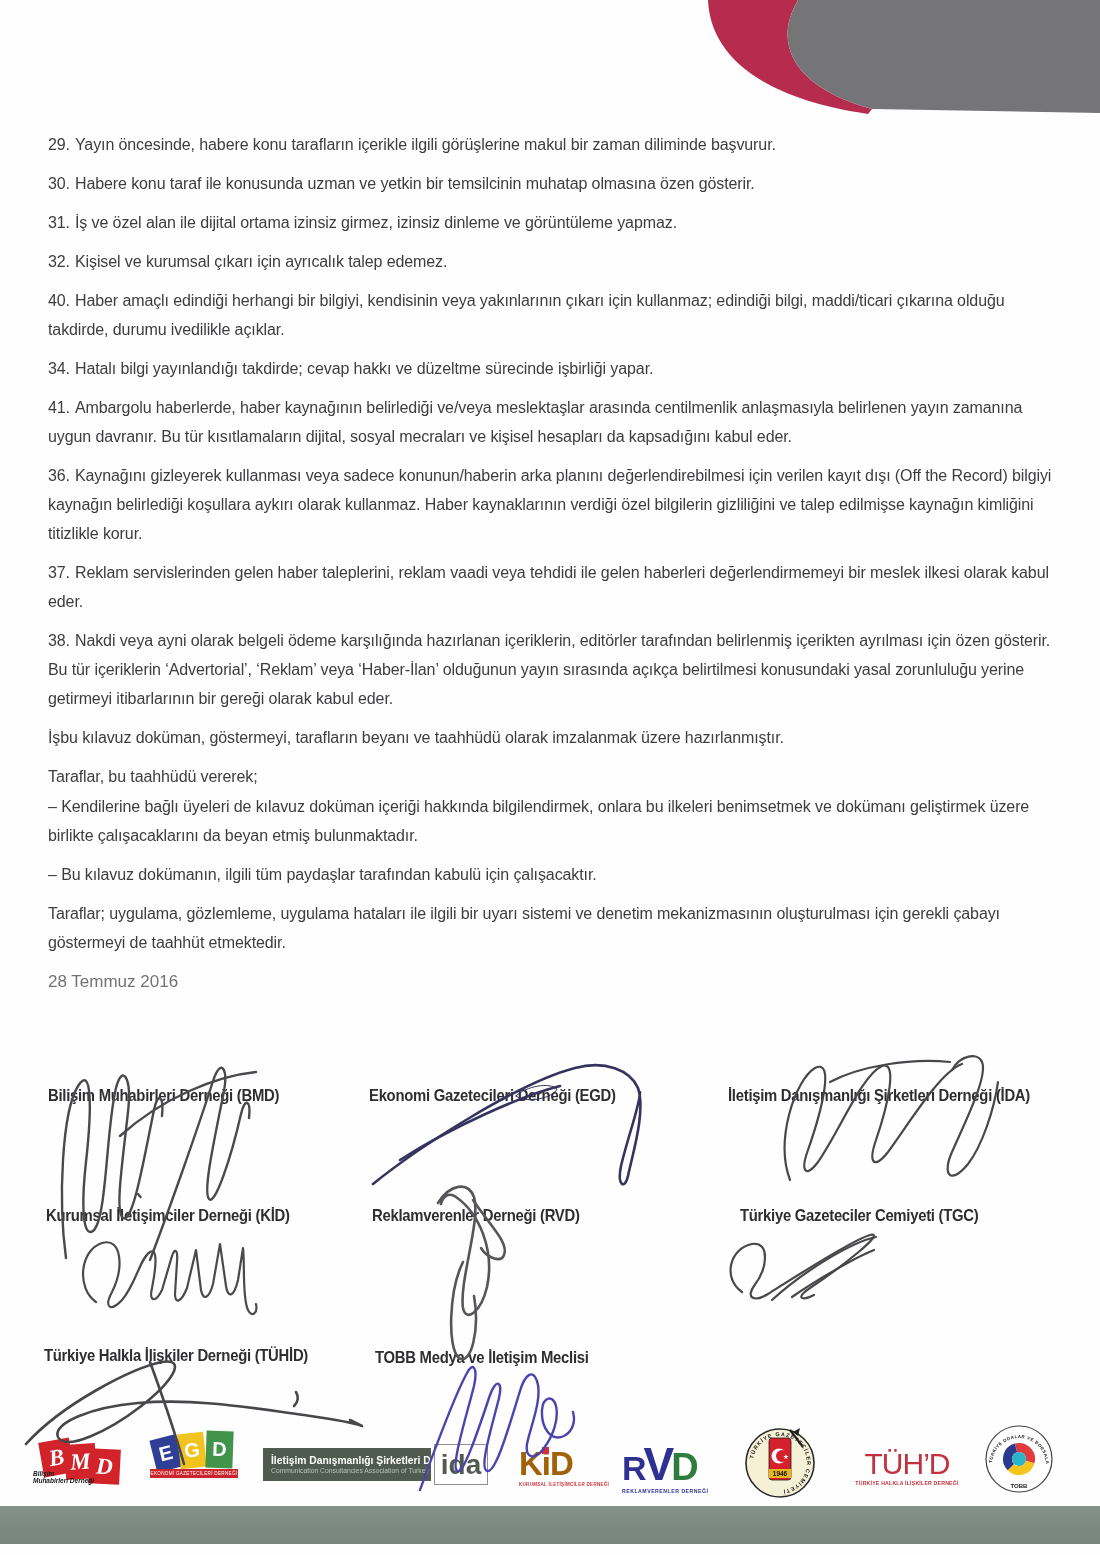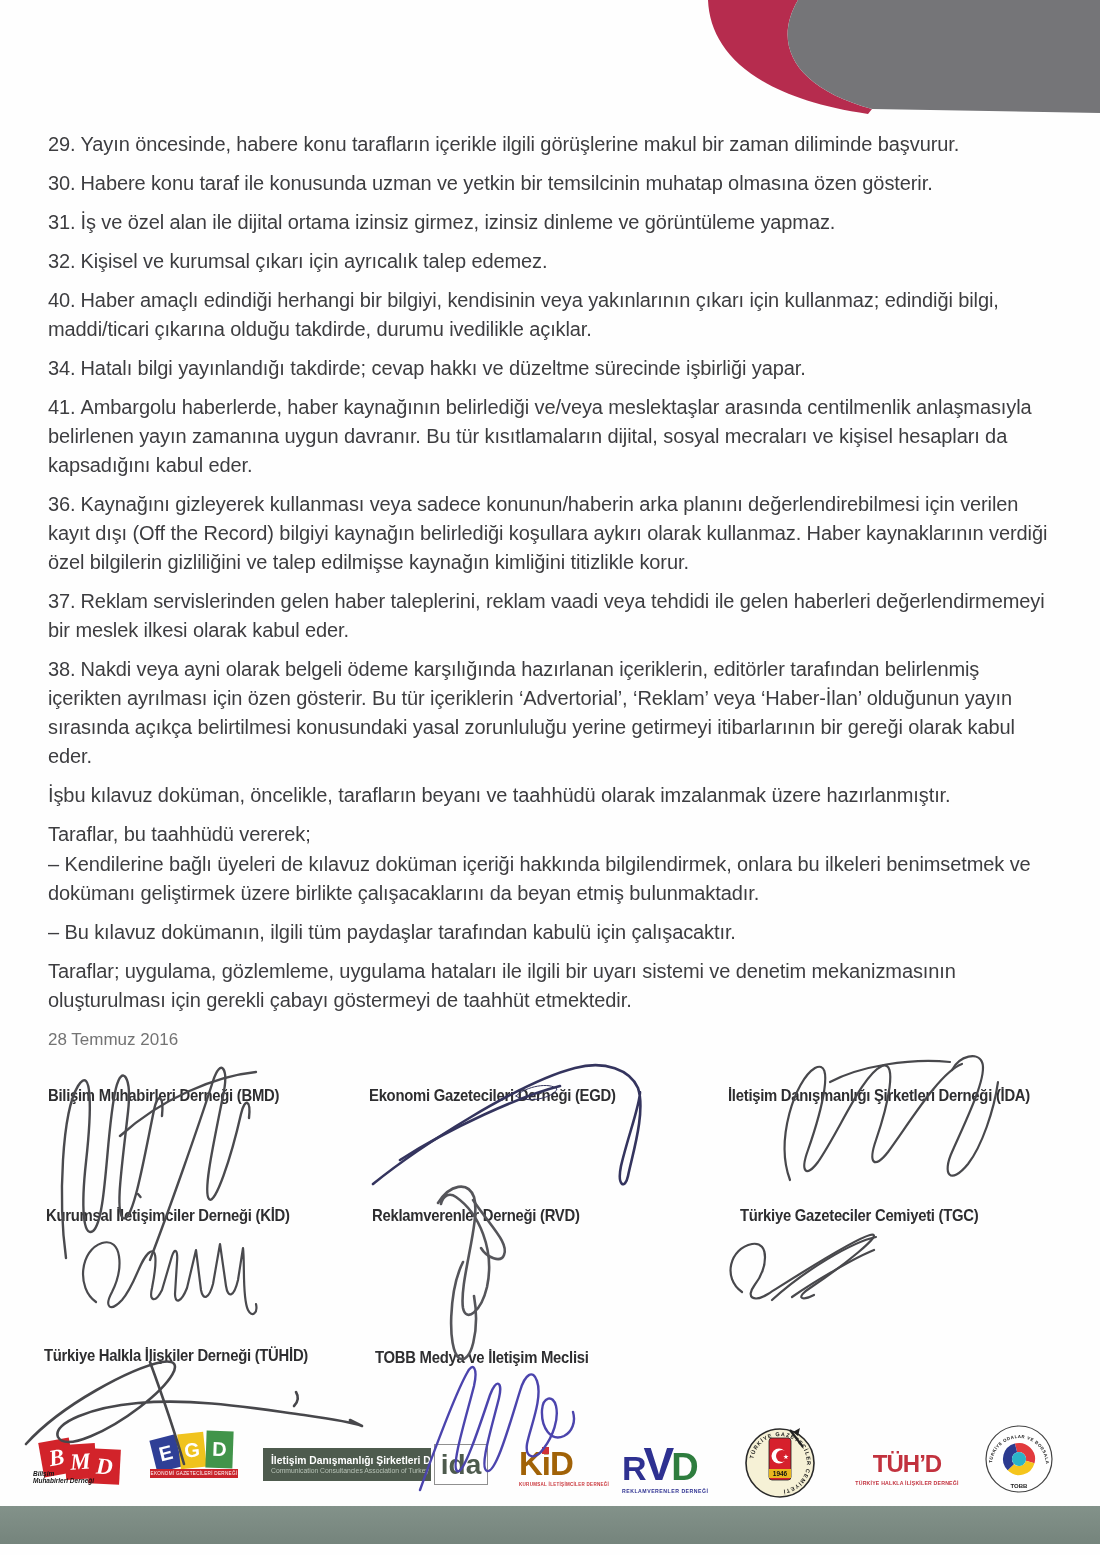--- a/index.html
+++ b/index.html
@@ -5,21 +5,21 @@
   html,body{margin:0;padding:0;background:#e8e8e8;}
   .page{
     position:relative;width:1100px;height:1555px;margin:0 auto;
     background:#fefefe;overflow:hidden;
     font-family:"Liberation Sans", sans-serif;color:#3c3c3e;
   }
   
   .deco-top{position:absolute;left:698px;top:0;width:402px;height:118px;}
   
   .content{position:absolute;left:48px;top:130px;width:1004px;}
-  .para{margin:0 0 10px 0;font-size:20px;line-height:29px;letter-spacing:-0.1px;color:#3d3d40;}
+  .para{margin:0 0 10px 0;font-size:16px;line-height:29px;letter-spacing:-0.1px;color:#3d3d40;}
   .para .num{padding-right:5px;}
   .para.tight{margin-bottom:1px;}
   .date{margin-top:4px;font-size:17px;line-height:29px;color:#737373;}
   
   .sig-label{
     position:absolute;white-space:nowrap;font-size:16.5px;font-weight:700;
     color:#2e2e30;letter-spacing:-0.3px;transform:scaleX(0.9);transform-origin:left center;
   }
   
   .sig-ink{position:absolute;left:0;top:0;width:1100px;height:1555px;pointer-events:none;}
@@ -60,21 +60,21 @@
   .rvd-row{display:flex;align-items:baseline;line-height:40px;}
   .rvd-r{color:#2e3191;font-weight:700;font-size:34px;}
   .rvd-v{color:#2e3191;font-weight:700;font-size:46px;margin:0 -3px;}
   .rvd-d{color:#2e7d3e;font-weight:700;font-size:38px;}
   .rvd-sub{margin-top:0;font-size:5.2px;font-weight:700;letter-spacing:0.5px;color:#2e3191;white-space:nowrap;}
   
   .logo-tgc{left:744px;top:1427px;width:72px;height:72px;}
   .logo-tobb{left:984px;top:1424px;width:70px;height:70px;}
   
   .logo-tuhid{left:843px;top:1448px;width:128px;height:48px;text-align:center;}
-  .tuhid-txt{color:#c2323e;font-weight:700;font-size:24px;line-height:32px;letter-spacing:-1px;}
+  .tuhid-txt{color:#c2323e;font-weight:400;font-size:30px;line-height:32px;letter-spacing:-1px;}
   .tuhid-sub{font-size:5.2px;font-weight:700;color:#c2323e;letter-spacing:0.2px;white-space:nowrap;}
   
   .footer-bar{position:absolute;left:0;top:1506px;width:1100px;height:38px;
     background:linear-gradient(#83928a,#75847c);}
 </style>
 </head>
 <body>
 
 <div class="page">
 
@@ -87,21 +87,21 @@
     <p class="para"><span class="num">29.</span><span>Yayın öncesinde, habere konu tarafların içerikle ilgili görüşlerine makul bir zaman diliminde başvurur.</span></p>
     <p class="para"><span class="num">30.</span><span>Habere konu taraf ile konusunda uzman ve yetkin bir temsilcinin muhatap olmasına özen gösterir.</span></p>
     <p class="para"><span class="num">31.</span><span>İş ve özel alan ile dijital ortama izinsiz girmez, izinsiz dinleme ve görüntüleme yapmaz.</span></p>
     <p class="para"><span class="num">32.</span><span>Kişisel ve kurumsal çıkarı için ayrıcalık talep edemez.</span></p>
     <p class="para"><span class="num">40.</span><span>Haber amaçlı edindiği herhangi bir bilgiyi, kendisinin veya yakınlarının çıkarı için kullanmaz; edindiği bilgi, maddi/ticari çıkarına olduğu takdirde, durumu ivedilikle açıklar.</span></p>
     <p class="para"><span class="num">34.</span><span>Hatalı bilgi yayınlandığı takdirde; cevap hakkı ve düzeltme sürecinde işbirliği yapar.</span></p>
     <p class="para"><span class="num">41.</span><span>Ambargolu haberlerde, haber kaynağının belirlediği ve/veya meslektaşlar arasında centilmenlik anlaşmasıyla belirlenen yayın zamanına uygun davranır. Bu tür kısıtlamaların dijital, sosyal mecraları ve kişisel hesapları da kapsadığını kabul eder.</span></p>
     <p class="para"><span class="num">36.</span><span>Kaynağını gizleyerek kullanması veya sadece konunun/haberin arka planını değerlendirebilmesi için verilen kayıt dışı (Off the Record) bilgiyi kaynağın belirlediği koşullara aykırı olarak kullanmaz. Haber kaynaklarının verdiği özel bilgilerin gizliliğini ve talep edilmişse kaynağın kimliğini titizlikle korur.</span></p>
     <p class="para"><span class="num">37.</span><span>Reklam servislerinden gelen haber taleplerini, reklam vaadi veya tehdidi ile gelen haberleri değerlendirmemeyi bir meslek ilkesi olarak kabul eder.</span></p>
     <p class="para"><span class="num">38.</span><span>Nakdi veya ayni olarak belgeli ödeme karşılığında hazırlanan içeriklerin, editörler tarafından belirlenmiş içerikten ayrılması için özen gösterir. Bu tür içeriklerin ‘Advertorial’, ‘Reklam’ veya ‘Haber-İlan’ olduğunun yayın sırasında açıkça belirtilmesi konusundaki yasal zorunluluğu yerine getirmeyi itibarlarının bir gereği olarak kabul eder.</span></p>
-    <p class="para">İşbu kılavuz doküman, öncelikle, tarafların beyanı ve taahhüdü olarak imzalanmak üzere hazırlanmıştır.</p>
+    <p class="para">İşbu kılavuz doküman, göstermeyi, tarafların beyanı ve taahhüdü olarak imzalanmak üzere hazırlanmıştır.</p>
     <p class="para tight">Taraflar,  bu taahhüdü vererek;</p>
     <p class="para">– Kendilerine bağlı üyeleri de kılavuz doküman içeriği hakkında bilgilendirmek, onlara bu ilkeleri benimsetmek ve dokümanı geliştirmek üzere birlikte çalışacaklarını da beyan etmiş bulunmaktadır.</p>
     <p class="para">– Bu kılavuz dokümanın, ilgili tüm paydaşlar tarafından kabulü için çalışacaktır.</p>
     <p class="para">Taraflar; uygulama, gözlemleme, uygulama hataları ile ilgili bir uyarı sistemi ve denetim mekanizmasının oluşturulması için gerekli çabayı göstermeyi de taahhüt etmektedir.</p>
     <p class="date">28 Temmuz 2016</p>
   </main>
 
   <div class="sig-label" style="left:48px;top:1086px">Bilişim Muhabirleri Derneği (BMD)</div>
   <div class="sig-label" style="left:369px;top:1086px">Ekonomi Gazetecileri Derneği (EGD)</div>
   <div class="sig-label" style="left:728px;top:1086px">İletişim Danışmanlığı Şirketleri Derneği (İDA)</div>

